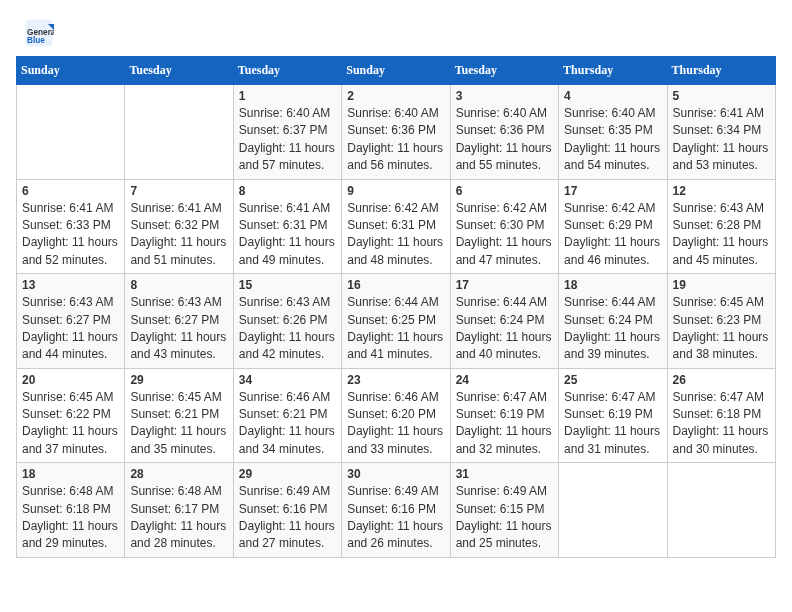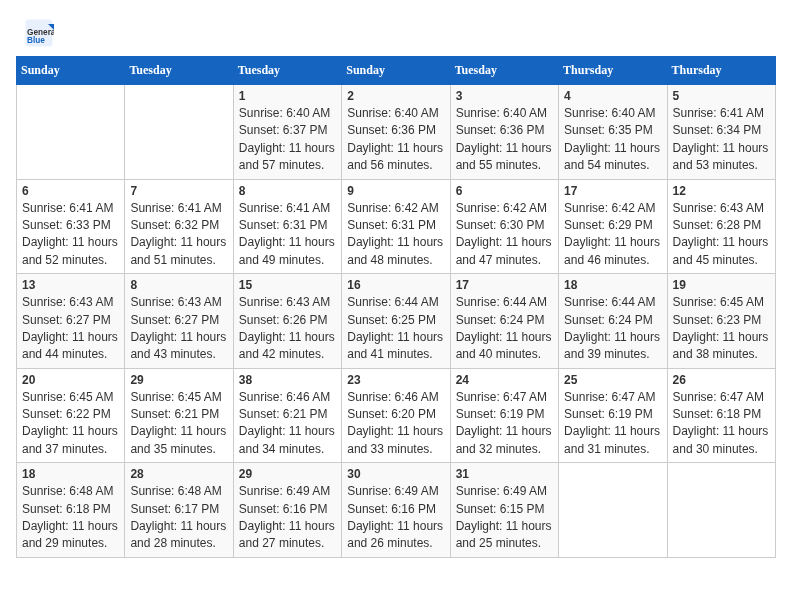--- a/index.html
+++ b/index.html
@@ -229,21 +229,21 @@
           <tr>
             <td>
               <span class="day-number">20</span>
               <div class="day-info">Sunrise: 6:45 AM<br>Sunset: 6:22 PM<br>Daylight: 11 hours and 37 minutes.</div>
             </td>
             <td>
               <span class="day-number">29</span>
               <div class="day-info">Sunrise: 6:45 AM<br>Sunset: 6:21 PM<br>Daylight: 11 hours and 35 minutes.</div>
             </td>
             <td>
-              <span class="day-number">38</span>
+              <span class="day-number">34</span>
               <div class="day-info">Sunrise: 6:46 AM<br>Sunset: 6:21 PM<br>Daylight: 11 hours and 34 minutes.</div>
             </td>
             <td>
               <span class="day-number">23</span>
               <div class="day-info">Sunrise: 6:46 AM<br>Sunset: 6:20 PM<br>Daylight: 11 hours and 33 minutes.</div>
             </td>
             <td>
               <span class="day-number">24</span>
               <div class="day-info">Sunrise: 6:47 AM<br>Sunset: 6:19 PM<br>Daylight: 11 hours and 32 minutes.</div>
             </td>

